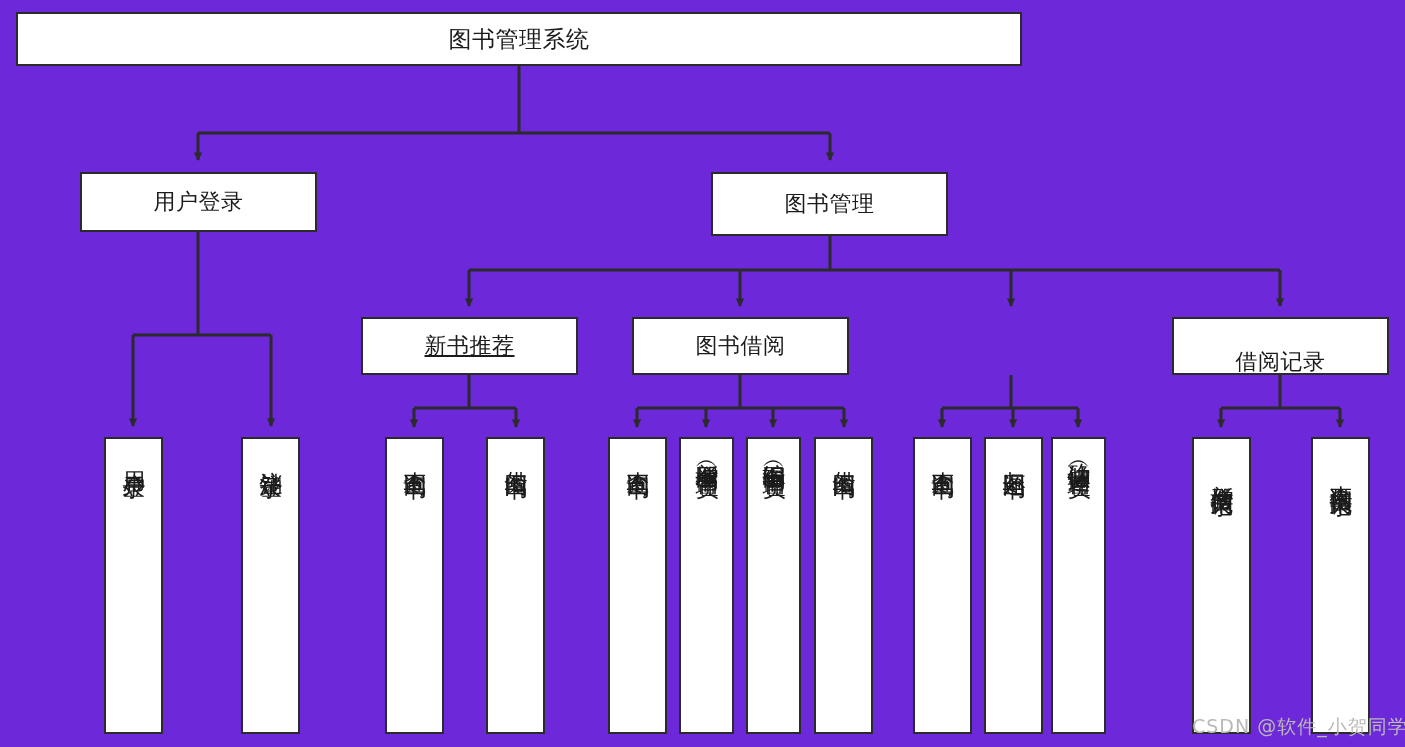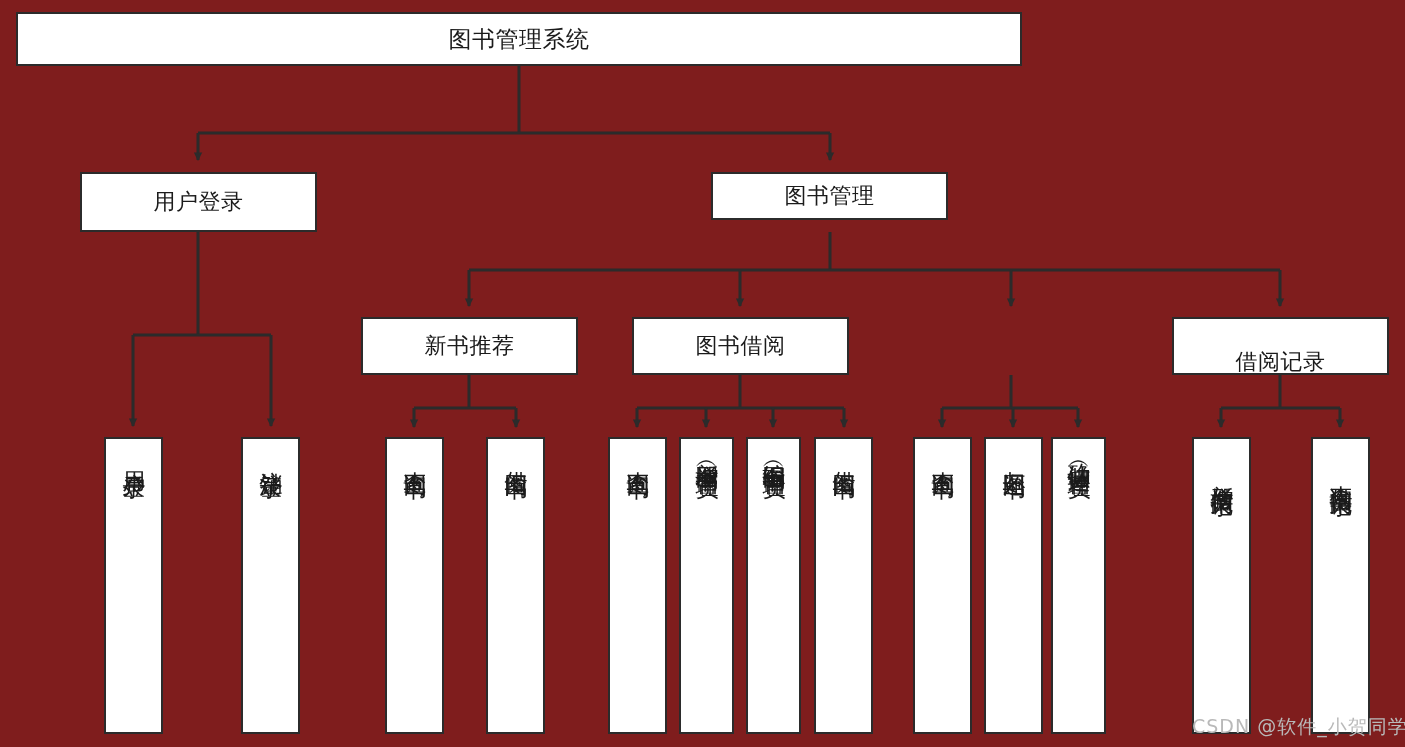--- a/index.html
+++ b/index.html
@@ -4,21 +4,21 @@
 <style>
   html,body{margin:0;padding:0;background:#ffffff;}
   body{
     font-family:"DejaVu Sans","Liberation Sans",sans-serif;
     -webkit-font-smoothing:antialiased;
   }
   #stage{
     position:relative;
     width:1405px;
     height:747px;
-    background:#7f1d1d;
+    background:#6d28d9;
     overflow:hidden;
   }
   svg#edges{
     position:absolute;
     left:0; top:0;
     width:1405px;
     height:747px;
     pointer-events:none;
   }
   .node{
@@ -120,25 +120,25 @@
     </g>
   </svg>
 
   <div class="node root" style="left:16px;top:12px;width:1006px;height:54px;">
     <span class="lbl">图书管理系统</span>
   </div>
 
   <div class="node" style="left:80px;top:172px;width:237px;height:60px;">
     <span class="lbl">用户登录</span>
   </div>
-  <div class="node" style="left:711px;top:172px;width:237px;height:48px;">
+  <div class="node" style="left:711px;top:172px;width:237px;height:64px;">
     <span class="lbl">图书管理</span>
   </div>
 
-  <div class="node" style="left:361px;top:317px;width:217px;height:58px;">
+  <div class="node" style="left:361px;top:317px;width:217px;height:58px;text-decoration:underline;">
     <span class="lbl">新书推荐</span>
   </div>
   <div class="node" style="left:632px;top:317px;width:217px;height:58px;">
     <span class="lbl">图书借阅</span>
   </div>
   <div class="node" style="left:1172px;top:317px;width:217px;height:58px;align-items:flex-end;">
     <span class="lbl">借阅记录</span>
   </div>
 
   <div class="node vert" style="left:104px;top:437px;width:59px;height:297px;">

